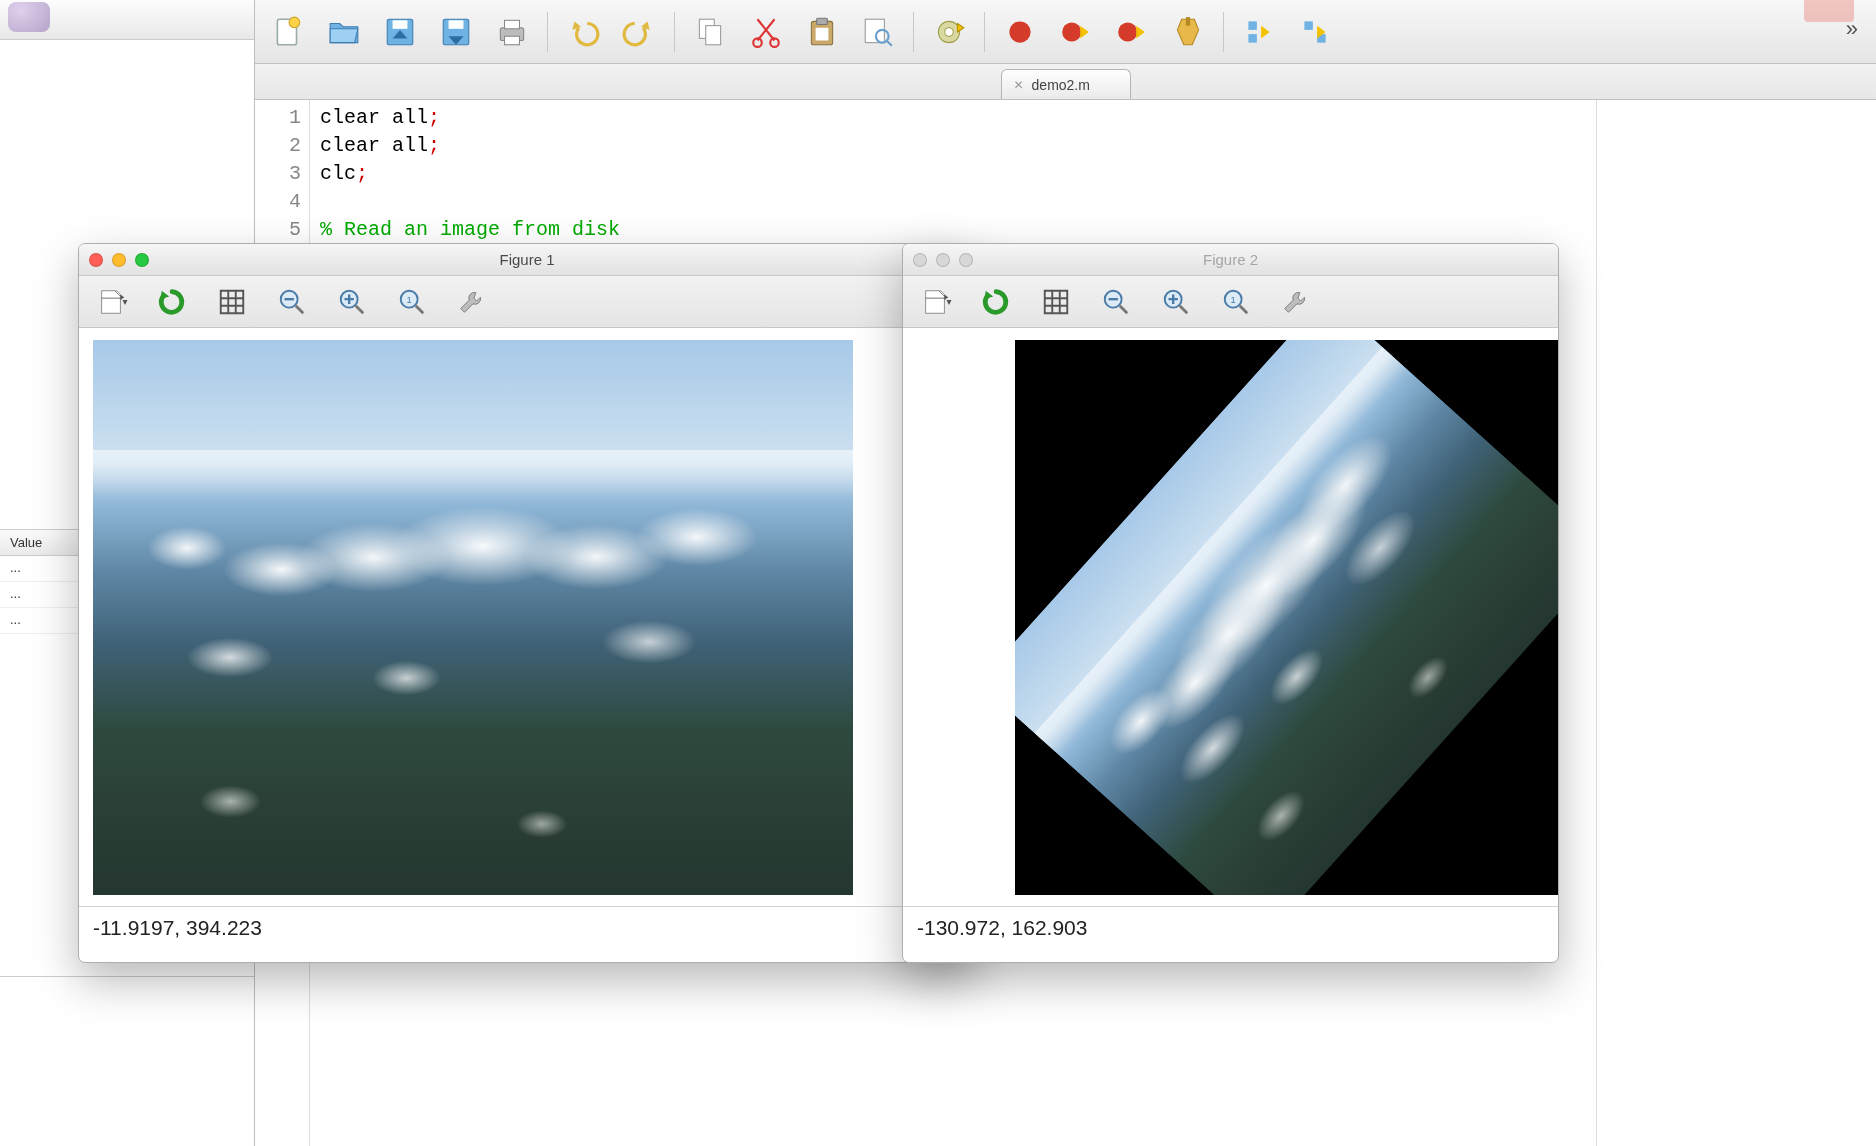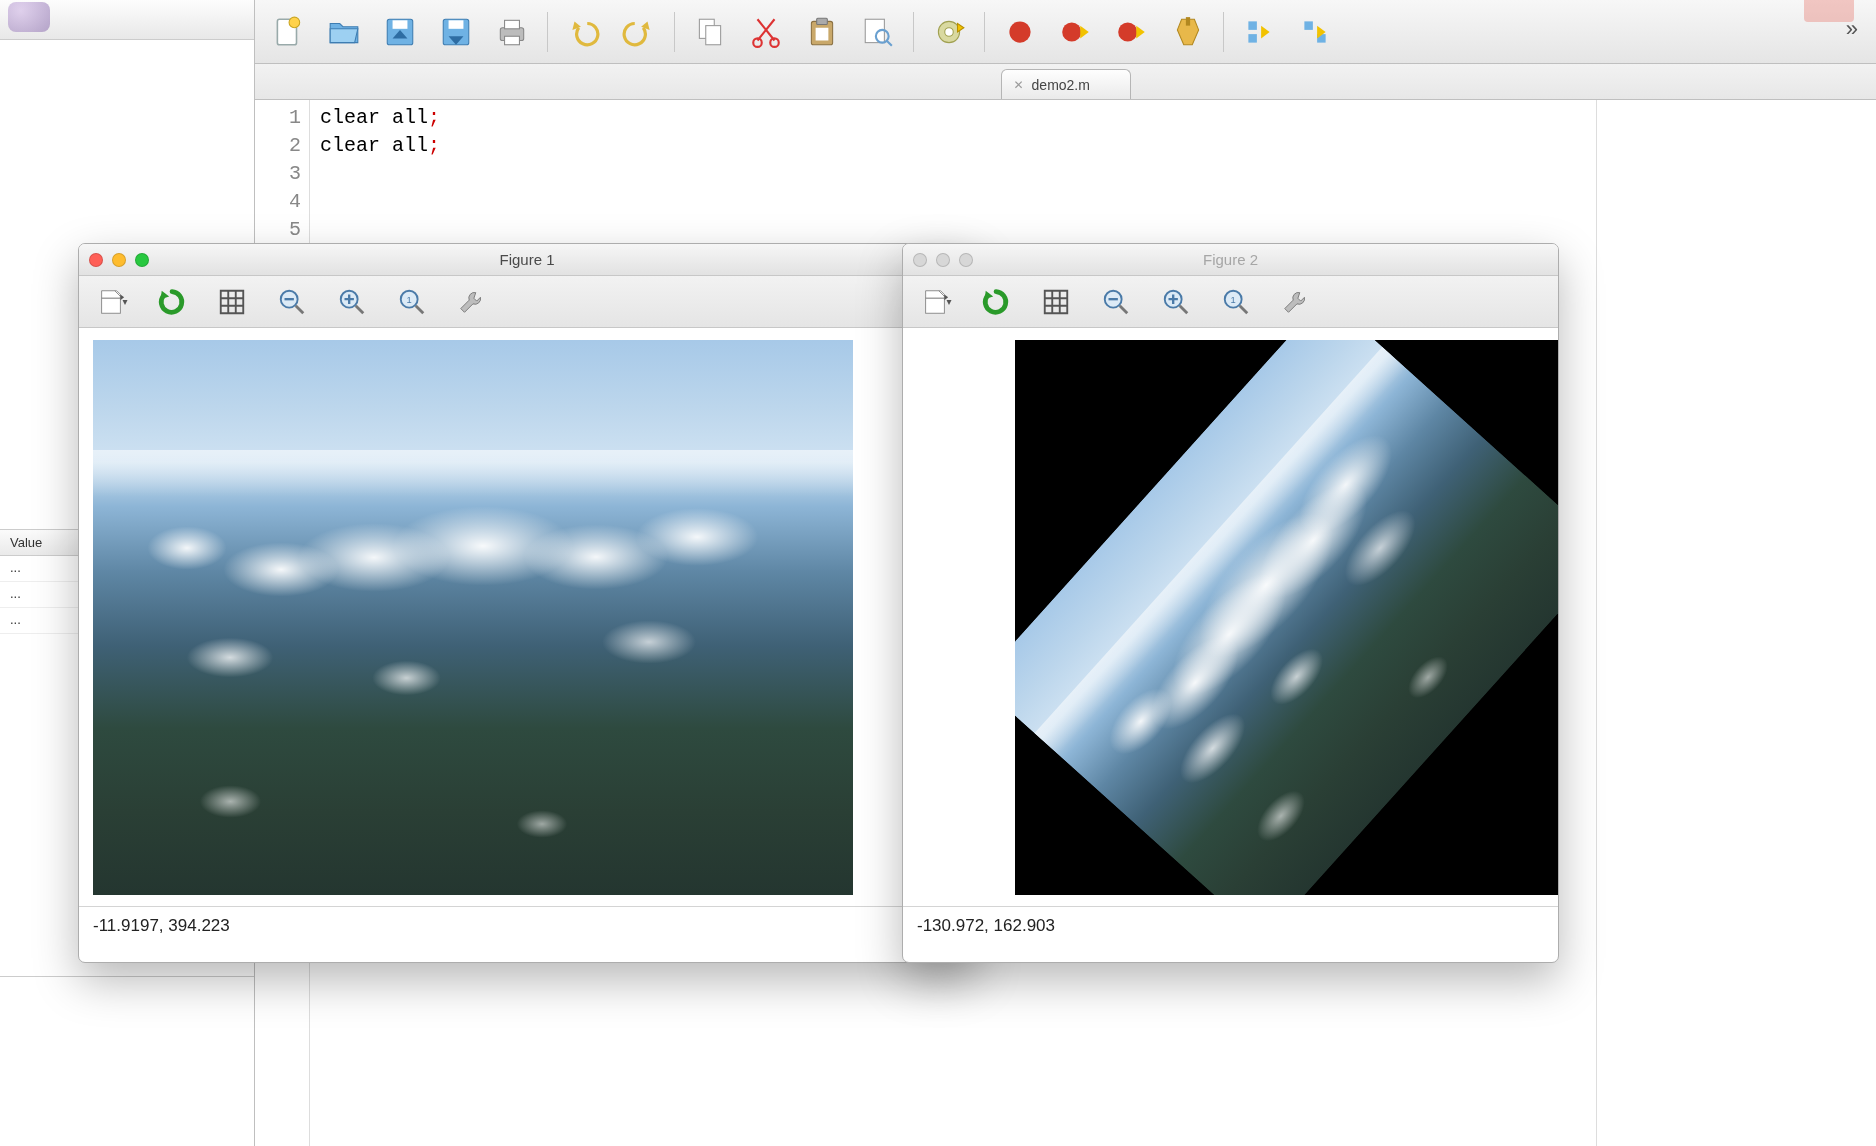--- a/index.html
+++ b/index.html
@@ -235,21 +235,21 @@
     height: 578px;
     background: #fff;
     display:flex;
     align-items:center;
     justify-content:center;
   }
   .fw-status {
     height: 40px;
     border-top: 1px solid #d4d4d4;
     padding: 9px 14px;
-    font-size: 17px;
+    font-size: 21px;
     color: #222;
     background: #fff;
   }
 
   
   .aerial-img {
     position: relative;
     overflow: hidden;
   }
   .aerial-bg {
@@ -458,21 +458,21 @@
     </div>
 
     <div class="ide-editor-wrap">
       <div class="ide-gutter" id="gutter">
           <div>1</div>
           <div>2</div>
           <div>3</div>
           <div>4</div>
           <div>5</div>
         </div>
-      <div class="ide-editor" id="editor"><div><span class="tok-kw">clear all</span><span class="tok-punc">;</span></div><div><span class="tok-kw">clear all</span><span class="tok-punc">;</span></div><div>&nbsp;</div></div>
+      <div class="ide-editor" id="editor"><div><span class="tok-kw">clear all</span><span class="tok-punc">;</span></div><div><span class="tok-kw">clear all</span><span class="tok-punc">;</span></div><div><span class="tok-kw">clc</span><span class="tok-punc">;</span></div><div>&nbsp;</div><div><span class="tok-comment">% Read an image from disk</span></div></div>
       <div class="ide-right-strip"></div>
     </div>
   </div>
 </div>
 
 <span class="ori-text">ori</span>
 
 <div class="figure-window fw1">
   <div class="fw-titlebar">
     <div class="traffic">

